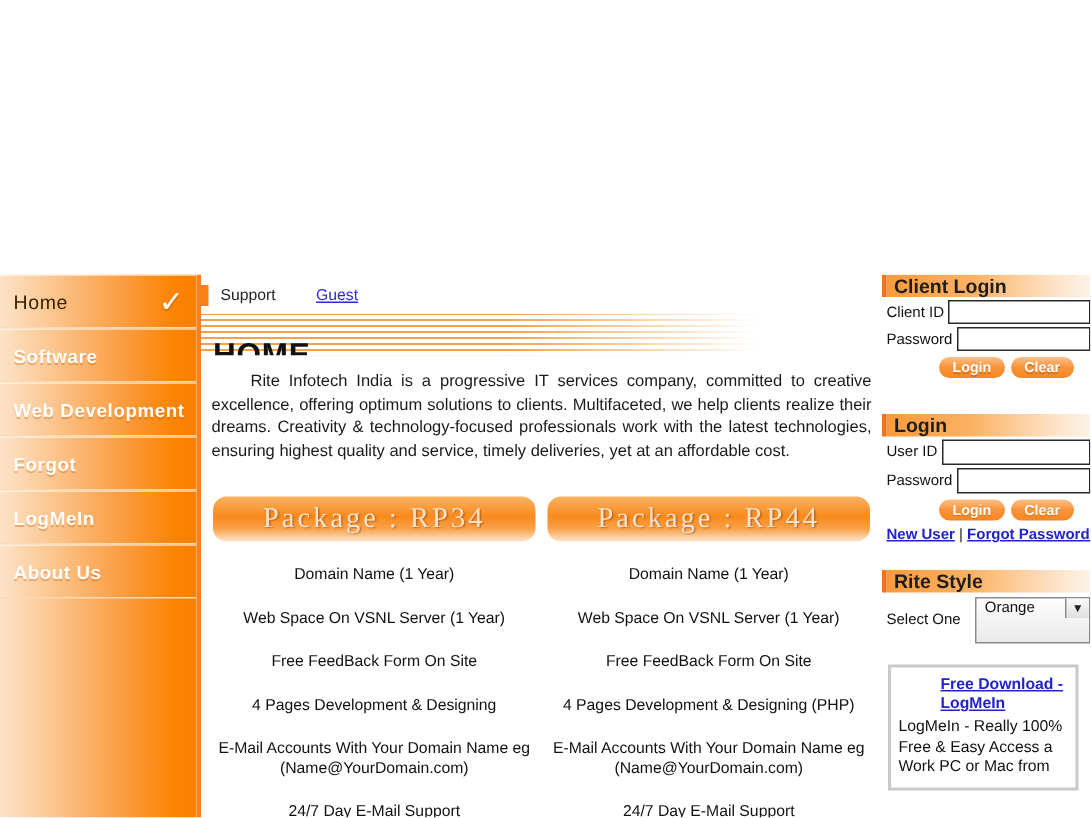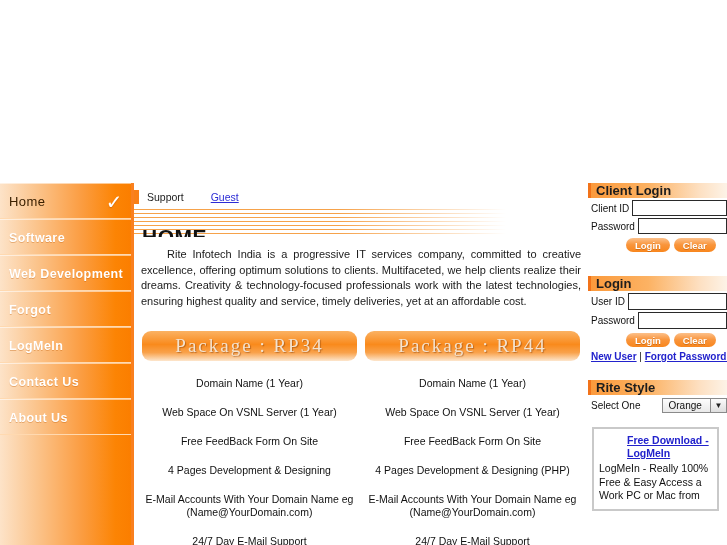--- a/index.html
+++ b/index.html
@@ -258,22 +258,22 @@
   }
   .select-row {
     display: flex;
     align-items: center;
     margin-top: 3px;
     padding-left: 3px;
   }
   .styled-select {
     position: relative;
     flex: 1 1 auto;
-    height: 15px;
-    margin-left: 19px;
+    height: 31px;
+    margin-left: 7px;
     border: 1px solid #8a8a8a;
     background: linear-gradient(to bottom, #fdfdfd 0%, #e9e9e9 100%);
     box-sizing: border-box;
     cursor: pointer;
   }
   .styled-select .sel-value {
     font-size: 10px;
     color: #111;
     line-height: 13px;
     padding-left: 5px;
@@ -333,23 +333,20 @@
       <span>Software</span>
     </div>
     <div class="nav-item">
       <span>Web Development</span>
     </div>
     <div class="nav-item">
       <span>Forgot</span>
     </div>
     <div class="nav-item">
       <span>LogMeIn</span>
-    </div>
-    <div class="nav-item">
-      <span>Contact Us</span>
     </div>
     <div class="nav-item">
       <span>About Us</span>
     </div>
     <div id="nav-fill"></div>
   </nav>
 
   <main id="center">
 
     <div id="welcome-bar">

